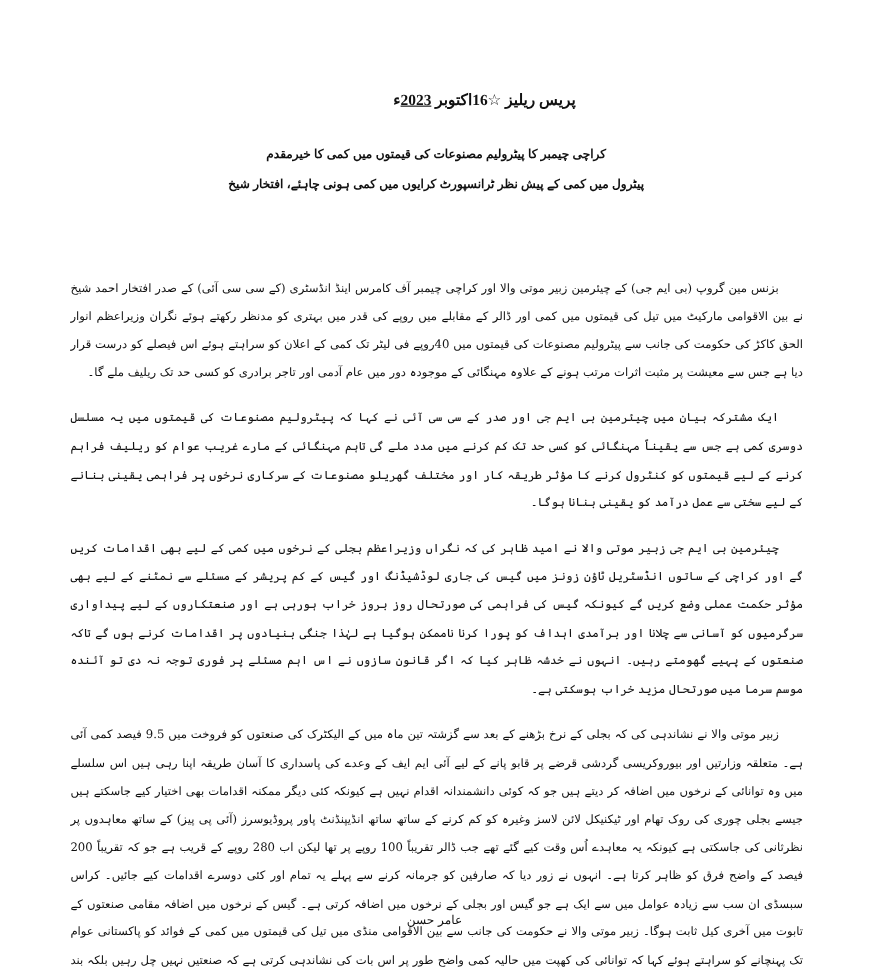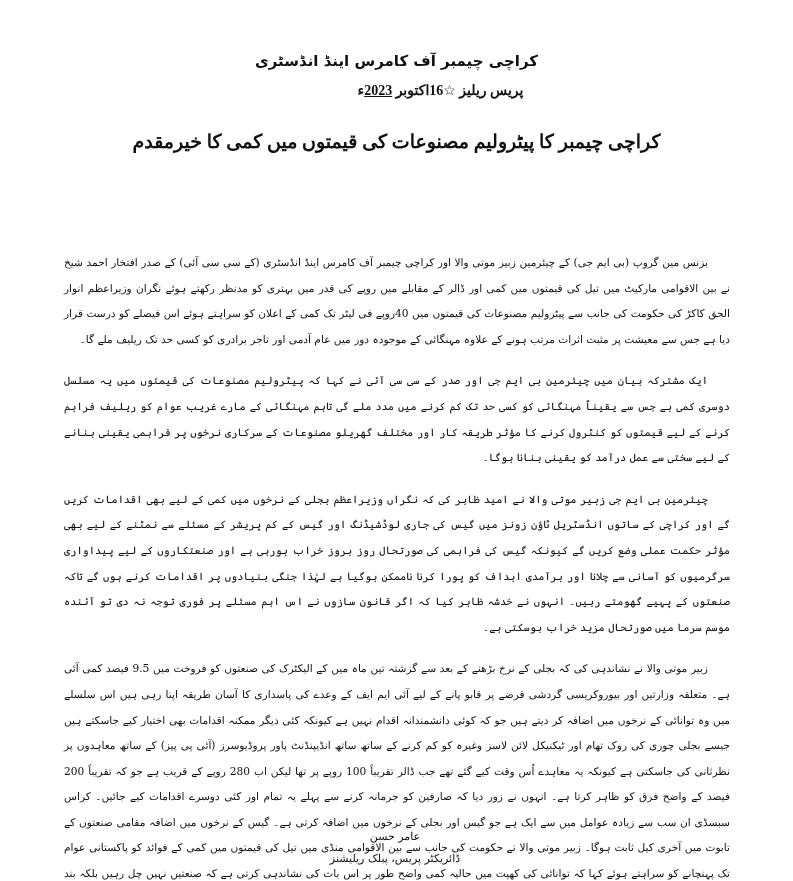--- a/index.html
+++ b/index.html
@@ -4,51 +4,50 @@
 <style>
   html, body { margin: 0; padding: 0; background: #ffffff; }
   body { width: 793px; height: 881px; overflow: hidden; position: relative; color: #111; }
   .page { position: absolute; left: 0; top: 0; width: 793px; height: 881px; background: #fff; }
   .header { position: absolute; left: 0; width: 793px; text-align: center; direction: rtl; }
   .org-title { top: 52px; font-family: "DejaVu Sans", sans-serif; font-weight: bold; font-size: 15px; }
   .press-line { top: 82px; font-family: Liberation Serif, serif; font-weight: bold; font-size: 14px; margin-left: 44px; }
   .press-line .date-year { text-decoration: underline; }
   .press-line .star { font-weight: normal; }
   .headline { position: absolute; left: 40px; width: 713px; top: 128px; text-align: center; direction: rtl;
-    font-family: Liberation Serif, serif; font-weight: bold; font-size: 19px; line-height: 27px; }
+    font-family: Liberation Sans, sans-serif; font-weight: bold; font-size: 11px; line-height: 27px; }
   .headline div { white-space: nowrap; }
   .body { position: absolute; left: 48px; width: 698px; top: 234px; direction: rtl; text-align: justify;
     font-family: "DejaVu Serif", serif; font-size: 10.6px; line-height: 25.6px; }
   .body p { margin: 16px; text-indent: 22px; }
   .signature { position: absolute; left: 0; width: 790px; top: 826px; text-align: center; direction: rtl;
     font-family: "DejaVu Serif", serif; font-size: 11px; line-height: 22px; }
 </style>
 </head>
 <body>
 
 <div class="page">
 
-  <div class="header org-title">کراچی چیمبر آف کامرس اینڈ انڈسٹری</div>
 
   <div class="header press-line">
     <span>پریس ریلیز</span>
     <span class="star">☆</span><span>16اکتوبر</span>
     <span class="date-year">2023</span><span>ء</span>
   </div>
 
   <div class="headline">
     <div>کراچی چیمبر کا پیٹرولیم مصنوعات کی قیمتوں میں کمی کا خیرمقدم</div>
+    <div>پیٹرول میں کمی کے پیش نظر ٹرانسپورٹ کرایوں میں کمی ہونی چاہئے، افتخار شیخ</div>
   </div>
 
   <div class="body">
     <p>بزنس مین گروپ (بی ایم جی) کے چیئرمین زبیر موتی والا اور کراچی چیمبر آف کامرس اینڈ انڈسٹری (کے سی سی آئی) کے صدر افتخار احمد شیخ نے بین الاقوامی مارکیٹ میں تیل کی قیمتوں میں کمی اور ڈالر کے مقابلے میں روپے کی قدر میں بہتری کو مدنظر رکھتے ہوئے نگران وزیراعظم انوار الحق کاکڑ کی حکومت کی جانب سے پیٹرولیم مصنوعات کی قیمتوں میں 40روپے فی لیٹر تک کمی کے اعلان کو سراہتے ہوئے اس فیصلے کو درست قرار دیا ہے جس سے معیشت پر مثبت اثرات مرتب ہونے کے علاوہ مہنگائی کے موجودہ دور میں عام آدمی اور تاجر برادری کو کسی حد تک ریلیف ملے گا۔</p>
     <p>ایک مشترکہ بیان میں چیئرمین بی ایم جی اور صدر کے سی سی آئی نے کہا کہ پیٹرولیم مصنوعات کی قیمتوں میں یہ مسلسل دوسری کمی ہے جس سے یقیناً مہنگائی کو کسی حد تک کم کرنے میں مدد ملے گی تاہم مہنگائی کے مارے غریب عوام کو ریلیف فراہم کرنے کے لیے قیمتوں کو کنٹرول کرنے کا مؤثر طریقہ کار اور مختلف گھریلو مصنوعات کے سرکاری نرخوں پر فراہمی یقینی بنانے کے لیے سختی سے عمل درآمد کو یقینی بنانا ہوگا۔</p>
     <p>چیئرمین بی ایم جی زبیر موتی والا نے امید ظاہر کی کہ نگراں وزیراعظم بجلی کے نرخوں میں کمی کے لیے بھی اقدامات کریں گے اور کراچی کے ساتوں انڈسٹریل ٹاؤن زونز میں گیس کی جاری لوڈشیڈنگ اور گیس کے کم پریشر کے مسئلے سے نمٹنے کے لیے بھی مؤثر حکمت عملی وضع کریں گے کیونکہ گیس کی فراہمی کی صورتحال روز بروز خراب ہورہی ہے اور صنعتکاروں کے لیے پیداواری سرگرمیوں کو آسانی سے چلانا اور برآمدی اہداف کو پورا کرنا ناممکن ہوگیا ہے لہٰذا جنگی بنیادوں پر اقدامات کرنے ہوں گے تاکہ صنعتوں کے پہیے گھومتے رہیں۔ انہوں نے خدشہ ظاہر کیا کہ اگر قانون سازوں نے اس اہم مسئلے پر فوری توجہ نہ دی تو آئندہ موسم سرما میں صورتحال مزید خراب ہوسکتی ہے۔</p>
     <p>زبیر موتی والا نے نشاندہی کی کہ بجلی کے نرخ بڑھنے کے بعد سے گزشتہ تین ماہ میں کے الیکٹرک کی صنعتوں کو فروخت میں 9.5 فیصد کمی آئی ہے۔ متعلقہ وزارتیں اور بیوروکریسی گردشی قرضے پر قابو پانے کے لیے آئی ایم ایف کے وعدے کی پاسداری کا آسان طریقہ اپنا رہی ہیں اس سلسلے میں وہ توانائی کے نرخوں میں اضافہ کر دیتے ہیں جو کہ کوئی دانشمندانہ اقدام نہیں ہے کیونکہ کئی دیگر ممکنہ اقدامات بھی اختیار کیے جاسکتے ہیں جیسے بجلی چوری کی روک تھام اور ٹیکنیکل لائن لاسز وغیرہ کو کم کرنے کے ساتھ ساتھ انڈیپنڈنٹ پاور پروڈیوسرز (آئی پی پیز) کے ساتھ معاہدوں پر نظرثانی کی جاسکتی ہے کیونکہ یہ معاہدے اُس وقت کیے گئے تھے جب ڈالر تقریباً 100 روپے پر تھا لیکن اب 280 روپے کے قریب ہے جو کہ تقریباً 200 فیصد کے واضح فرق کو ظاہر کرتا ہے۔ انہوں نے زور دیا کہ صارفین کو جرمانہ کرنے سے پہلے یہ تمام اور کئی دوسرے اقدامات کیے جائیں۔ کراس سبسڈی ان سب سے زیادہ عوامل میں سے ایک ہے جو گیس اور بجلی کے نرخوں میں اضافہ کرتی ہے۔ گیس کے نرخوں میں اضافہ مقامی صنعتوں کے تابوت میں آخری کیل ثابت ہوگا۔ زبیر موتی والا نے حکومت کی جانب سے بین الاقوامی منڈی میں تیل کی قیمتوں میں کمی کے فوائد کو پاکستانی عوام تک پہنچانے کو سراہتے ہوئے کہا کہ توانائی کی کھپت میں حالیہ کمی واضح طور پر اس بات کی نشاندہی کرتی ہے کہ صنعتیں نہیں چل رہیں بلکہ بند ہو رہی ہیں لہٰذا غیر صنعتی ہونے کے اس ناسور کو روکنے کے لیے ضروری ہے کہ عملی اقدامات کیے جائیں۔</p>
     <p>کے سی سی آئی کے صدر افتخار احمد شیخ نے کہا کہ پیٹرولیم مصنوعات کی قیمتوں میں کمی سے پیداواری لاگت میں کمی آئے گی جس کا براہ راست فائدہ عوام کو پہنچے گا۔ پیٹرولیم مصنوعات کی قیمتوں میں کمی سے صنعتی شعبے کو یقینی طور پر فائدہ پہنچے گا کیونکہ ایندھن اور بجلی کو کسی بھی معیشت لائف لائن سمجھا جاتا ہے اور کسی ملک کی سماجی و اقتصادی ترقی میں یہ اہم کردار ادا کرتے ہیں۔ انہوں نے کہا کہ انٹرسٹی ٹرانسپورٹیشن کے ٹیرف کو بھی کم کیا جانا چاہیے جو کہ پیٹرولیم مصنوعات کی قیمتوں میں اضافے پر فوری طور پر بڑھا دیے جاتے ہیں لیکن جب قیمتیں کم ہوتی ہیں تو ان میں معمولی کمی کی جاتی ہے۔ ہمیں خود جائزہ لینے کی ضرورت ہے کہ تیل کی قیمتوں میں کمی کے بعد قیمتوں کو کیسے کم کیا جاسکتا ہے۔ صدر کے سی سی آئی نے حکومت سے اپیل کی کہ وہ ایک فارمولہ وضع کرکے ٹرانسپورٹرز کے نرخوں کو پیٹرولیم مصنوعات کی مروجہ قیمتوں کے ساتھ منسلک کرے جس سے تیل کی قیمتوں میں کمی کا فائدہ عام لوگوں اور صنعتوں تک پہنچ سکے۔</p>
   </div>
 
   <div class="signature">
     <div>عامر حسن</div>
-    <div>ڈائریکٹر پریس، پبلک ریلیشنز</div>
   </div>
 
 </div>
 
 </body></html>

